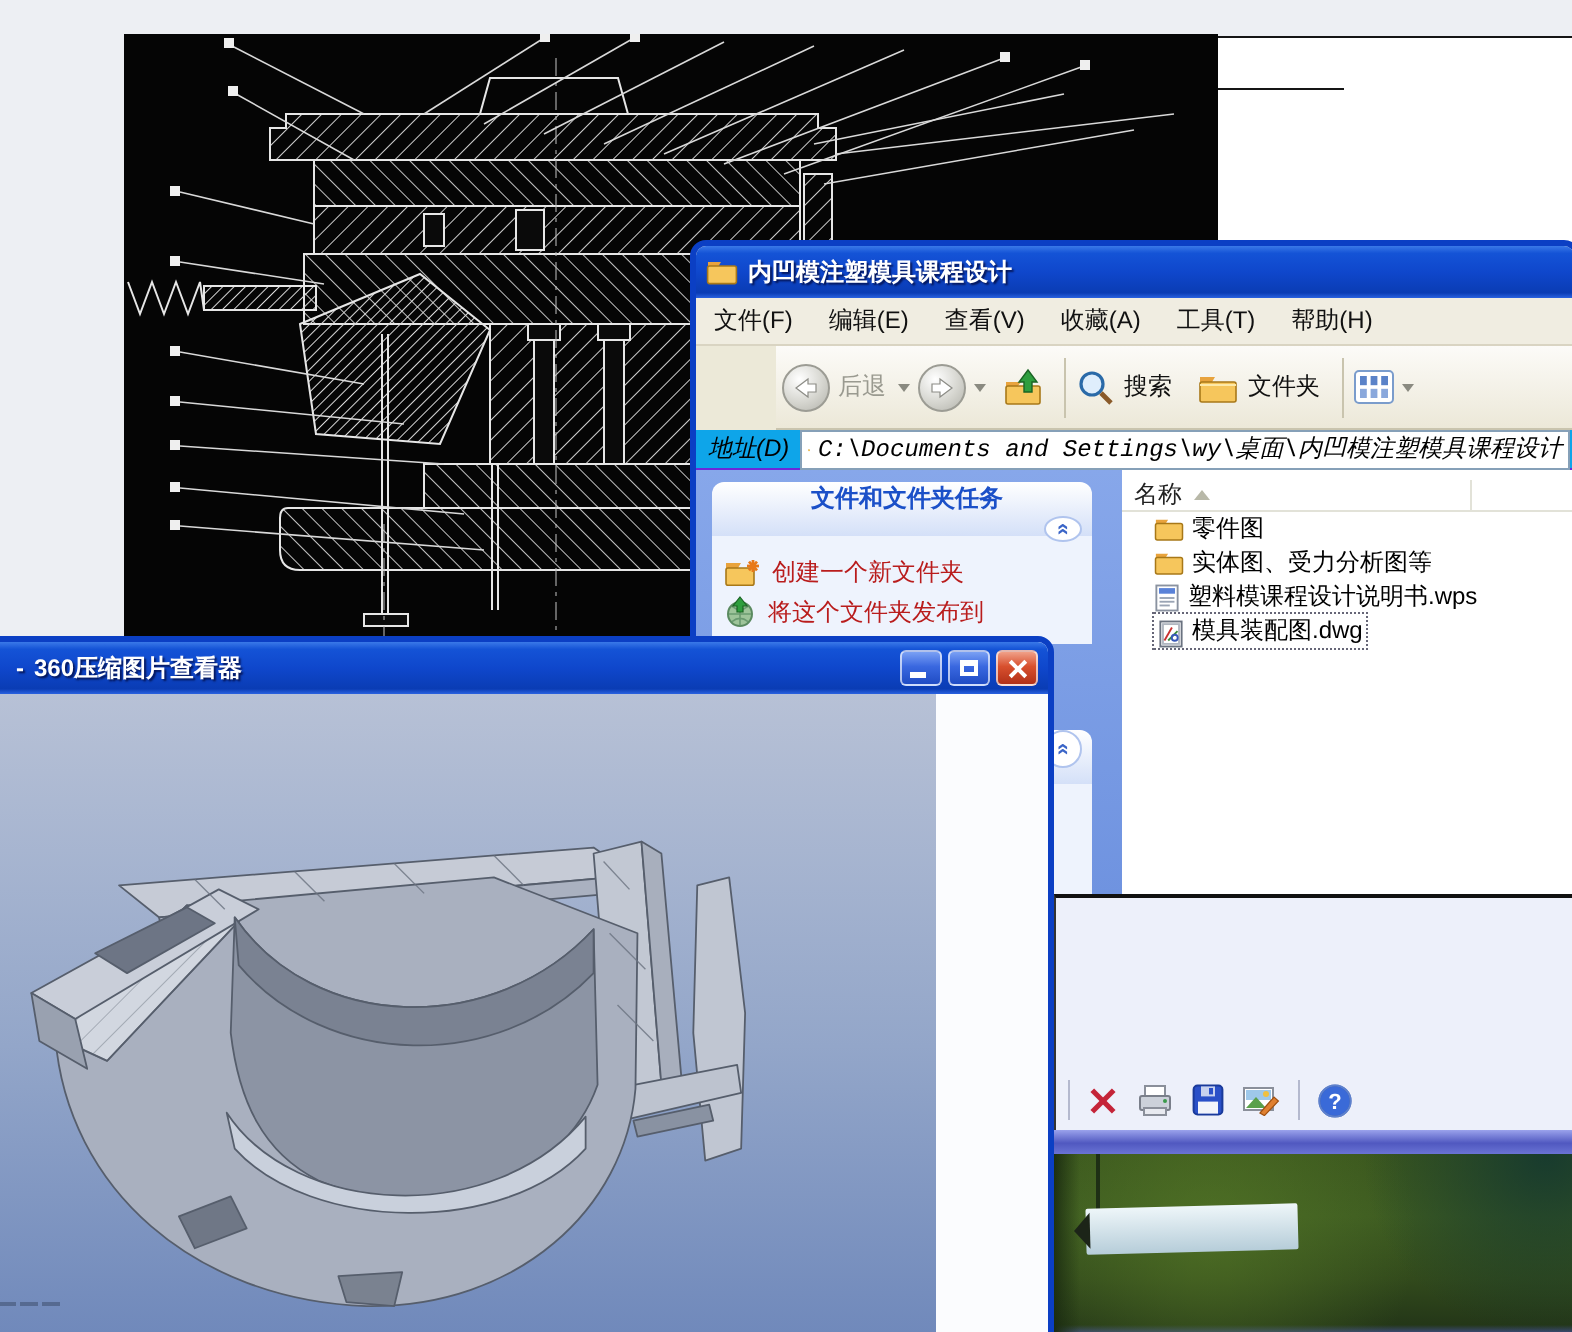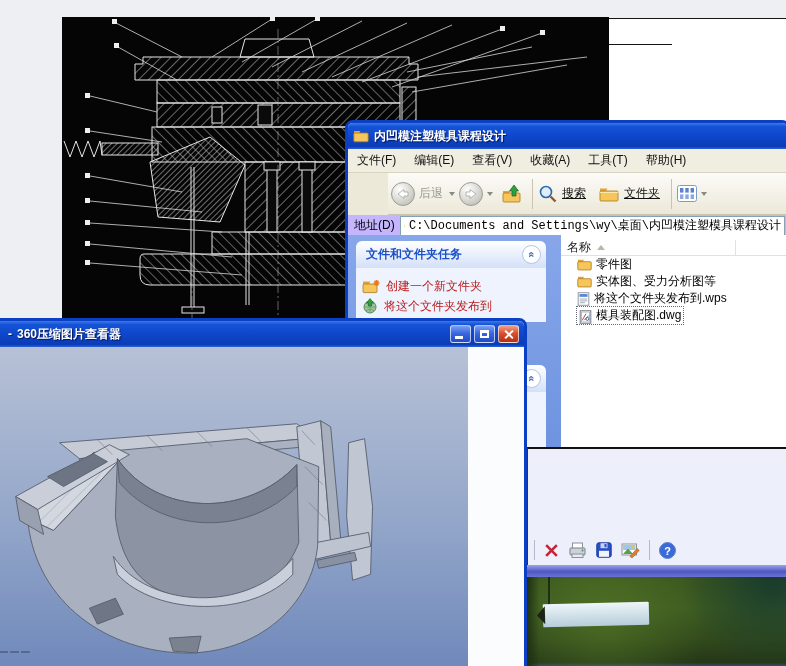--- a/index.html
+++ b/index.html
@@ -34,31 +34,31 @@
   #explorer{left:345px;top:120px;width:445px;height:330px;z-index:10;border-radius:8px 8px 0 0;}
   #explorer .titlebar{border-radius:5px 5px 0 0;}
   .menubar{height:24px;background:#f0ede1;border-bottom:1px solid #d9d4c2;display:flex;align-items:center;font-size:12px;}
   .menubar .mitem{padding:0 9px;color:#111;}
   .toolbar{height:42px;background:linear-gradient(180deg,#fcfbf8,#ece8d8);border-bottom:1px solid #c9c4ae;display:flex;align-items:center;padding-left:3px;margin-left:40px;}
   .navcircle{width:24px;height:24px;border-radius:50%;border:1px solid #9c9c94;
      background:radial-gradient(circle at 35% 30%,#ffffff,#d6d6d0 55%,#b2b2aa 100%);
      display:flex;align-items:center;justify-content:center;flex:0 0 auto;}
   .navcircle svg{display:block;}
   .tb-label{font-size:12px;color:#9a9a90;margin:0 2px 0 4px;}
-  .tb-label.dark{color:#111;text-decoration:underline;}
+  .tb-label.dark{color:#111;}
   .caret{width:0;height:0;border-left:3px solid transparent;border-right:3px solid transparent;border-top:4px solid #8a8a80;margin:0 4px;}
   .tb-sep{width:1px;height:30px;background:#c9c4ae;margin:0 5px;}
   .tb-ico{flex:0 0 auto;display:flex;align-items:center;}
-  .addressbar{height:23px;background:#c4b5fd;border-bottom:2px solid #6d28d9;display:flex;align-items:center;padding:0 2px 0 6px;font-size:12px;gap:5px;}
+  .addressbar{height:23px;background:#0ea5e9;border-bottom:4px solid #6d28d9;display:flex;align-items:center;padding:0 2px 0 6px;font-size:12px;gap:5px;font-style:italic;}
   .addr-field{flex:1;height:20px;background:#fff;border:1px solid #86a0b8;display:flex;align-items:center;gap:4px;padding:0 3px;overflow:hidden;}
   .addr-field .path{font-family:"Liberation Mono",monospace;font-size:12px;white-space:nowrap;color:#000;}
   .explorer-body{position:absolute;left:0;top:112px;right:0;bottom:0;display:flex;}
   .taskpane{width:213px;background:linear-gradient(180deg,#87a7ea,#6f93e0);position:relative;overflow:hidden;}
   .tp-group{position:absolute;left:8px;width:190px;}
-  .tp-hd{height:27px;background:linear-gradient(180deg,#ffffff,#d4e0f8);border-radius:6px 6px 0 0;display:flex;align-items:center;padding:0 5px 0 10px;}
+  .tp-hd{height:27px;background:linear-gradient(180deg,#ffffff,#d4e0f8);border-radius:6px 6px 0 0;display:flex;align-items:center;padding:0 5px 0 10px;flex-direction:column;}
   .tp-hd .tp-title{color:#1b50c8;font-weight:bold;font-size:12px;}
   .tp-chevron{margin-left:auto;width:19px;height:19px;border-radius:50%;background:#fff;border:1px solid #b0c4ee;
      display:flex;align-items:center;justify-content:center;color:#3a65c8;font-weight:bold;font-size:11px;}
   .tp-chevron span{transform:rotate(90deg);display:block;line-height:1;}
   .tp-bd{background:#eef3fd;padding:8px 4px 6px 6px;}
   .tp-item{display:flex;align-items:center;gap:6px;height:20px;font-size:12px;color:#b91c1c;}
   .filelist{flex:1;background:#fff;padding-top:5px;font-size:12px;overflow:hidden;}
   .fl-header{display:flex;height:16px;border-bottom:1px solid #e2e2d8;color:#222;}
   .fl-h1{width:175px;border-right:1px solid #e2e2d8;display:flex;align-items:center;padding-left:6px;gap:6px;}
   .sort-arrow{width:0;height:0;border-left:4px solid transparent;border-right:4px solid transparent;border-bottom:5px solid #b8b8a8;}
@@ -345,21 +345,21 @@
           <span class="fname">实体图、受力分析图等</span>
         </div>
         <div class="fl-row">
           <svg width="13" height="14" viewBox="0 0 13 15">
             <rect x="0.8" y="0.8" width="11.4" height="13.4" fill="#fff" stroke="#8a92a0"></rect>
             <rect x="2.2" y="2.2" width="8.6" height="3" fill="#5a82d8"></rect>
             <line x1="2.5" y1="7.5" x2="10.5" y2="7.5" stroke="#9aa4b4"></line>
             <line x1="2.5" y1="9.5" x2="10.5" y2="9.5" stroke="#9aa4b4"></line>
             <line x1="2.5" y1="11.5" x2="8" y2="11.5" stroke="#9aa4b4"></line>
           </svg>
-          <span class="fname">将这个文件夹发布到.wps</span>
+          <span class="fname">塑料模课程设计说明书.wps</span>
         </div>
         <div class="fl-row selected">
           <span class="sel-wrap">
             <svg width="13" height="14" viewBox="0 0 13 15">
               <rect x="0.8" y="0.8" width="11.4" height="13.4" fill="#fff" stroke="#6a7280"></rect>
               <rect x="2.2" y="2.2" width="8.6" height="10.6" fill="none" stroke="#b0b6c0"></rect>
               <line x1="3" y1="11" x2="7" y2="4" stroke="#c83030"></line>
               <line x1="5" y1="11" x2="10" y2="6" stroke="#3a8a3a"></line>
               <circle cx="8.5" cy="9.5" r="1.6" fill="none" stroke="#3858b8"></circle>
             </svg>

